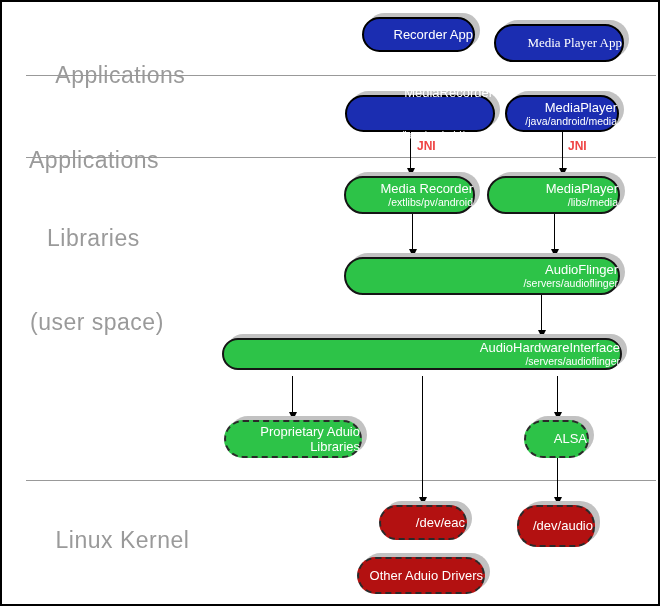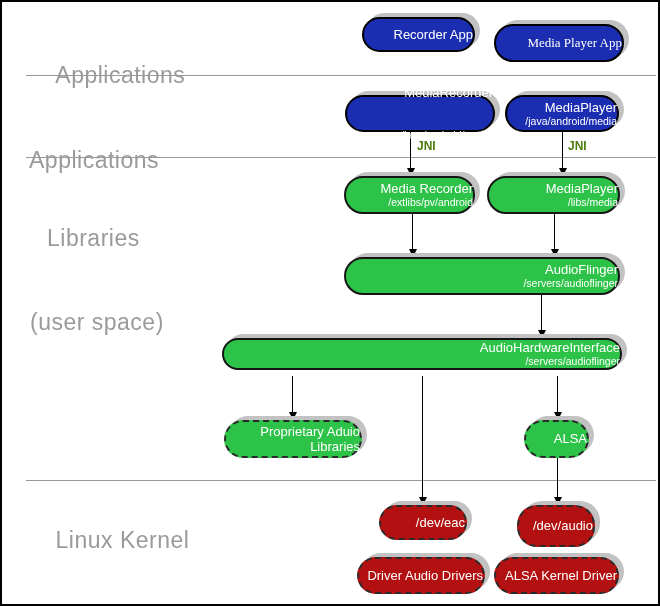--- a/index.html
+++ b/index.html
@@ -24,21 +24,21 @@
   .green.dashed{border:2px dashed #2a2a2a;}
   .red{background:var(--kernel-red);border:2px dashed #2a2a2a;}
   .node .title{font-size:13px;}
   .node .path{font-size:10.5px;}
   .arrow{position:absolute;width:0;border-left:1px solid #000;}
   .arrow::after{
     content:"";position:absolute;bottom:-1px;left:-4px;width:0;height:0;
     border-left:4px solid transparent;border-right:4px solid transparent;
     border-top:8px solid #000;
   }
-  .jni{position:absolute;font-size:12px;font-weight:bold;color:#4d7c0f;text-align:center;}
+  .jni{position:absolute;font-size:12px;font-weight:bold;color:#ef4444;text-align:center;}
 </style>
 </head>
 <body>
 
 <div class="canvas">
 
   <div class="sep" style="top:73px;"></div>
   <div class="sep" style="top:155px;"></div>
   <div class="sep" style="top:478px;"></div>
 
@@ -112,19 +112,16 @@
     <span class="title">ALSA</span>
   </div>
 
   <div class="node red" style="left:377px;top:503px;width:88px;height:35px;">
     <span class="title">/dev/eac</span>
   </div>
   <div class="node red" style="left:515px;top:503px;width:78px;height:42px;">
     <span class="title">/dev/audio</span>
   </div>
   <div class="node red" style="left:355px;top:555px;width:128px;height:37px;">
-    <span class="title">Driver Audio Drivers</span>
-  </div>
-  <div class="node red" style="left:492px;top:555px;width:125px;height:37px;">
-    <span class="title">ALSA Kernel Driver</span>
+    <span class="title">Other Aduio Drivers</span>
   </div>
 
 </div>
 
 </body></html>

